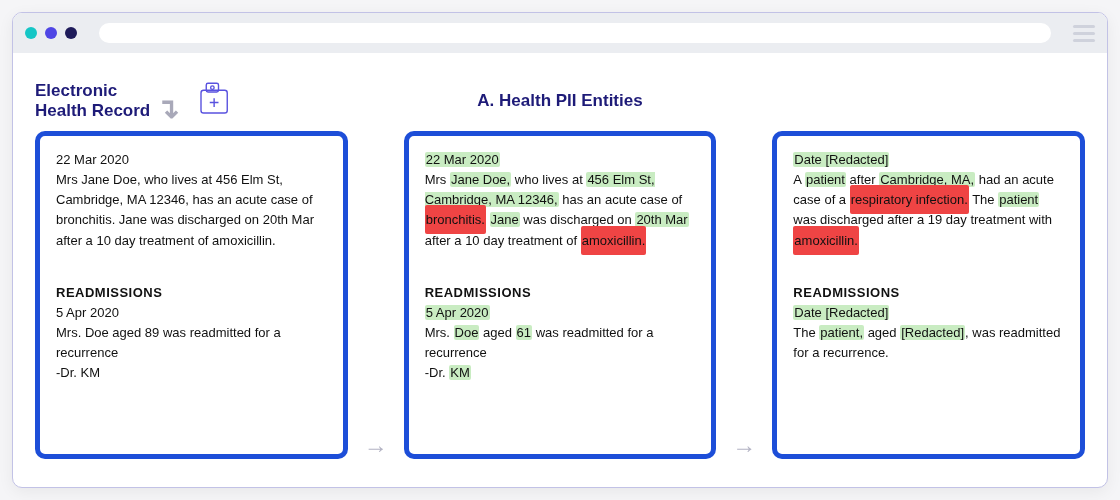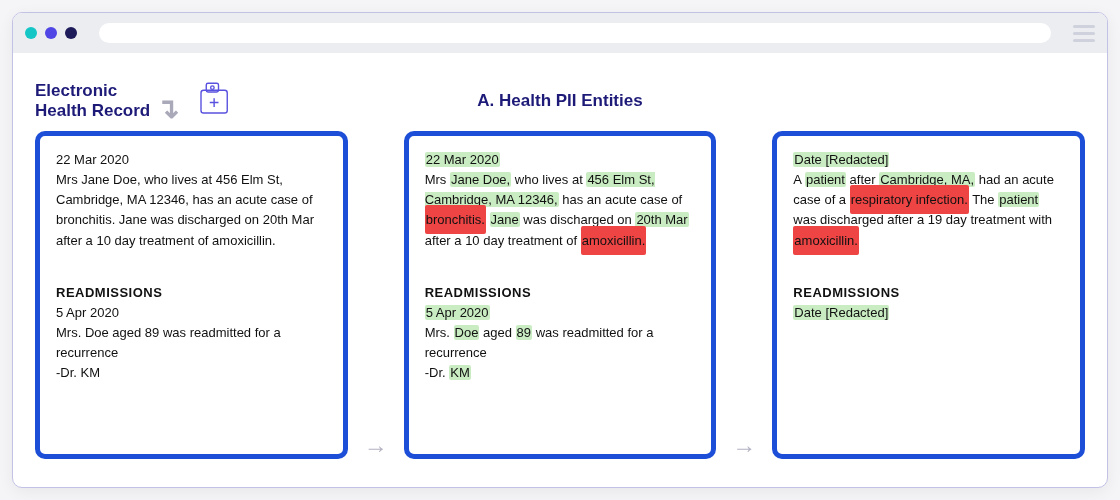--- a/index.html
+++ b/index.html
@@ -153,33 +153,36 @@
         <span>A. Health PII Entities</span>
       </div>
       <div class="card">
         <p class="date"><span class="hl-green">22 Mar 2020</span></p>
         <p>
           <span>Mrs </span><span class="hl-green">Jane Doe,</span><span> who lives at </span><span class="hl-green">456 Elm St, Cambridge, MA 12346,</span><span> has an acute case of </span><span class="hl-yellow">bronchitis.</span><span> </span><span class="hl-green">Jane</span><span> was discharged on </span><span class="hl-green">20th Mar</span><span> after a 10 day treatment of </span><span class="hl-yellow">amoxicillin.</span>
         </p>
         <p class="sect">READMISSIONS</p>
         <p class="date"><span class="hl-green">5 Apr 2020</span></p>
         <p>
-          <span>Mrs. </span><span class="hl-green">Doe</span><span> aged </span><span class="hl-green">89</span><span> was readmitted for a recurrence</span>
+          <span>Mrs. </span><span class="hl-green">Doe</span><span> aged </span><span class="hl-green">61</span><span> was readmitted for a recurrence</span>
         </p>
         <p><span>-Dr. </span><span class="hl-green">KM</span></p>
       </div>
     </div>
 
     <div class="flowarrow">→</div>
 
     <div class="col">
       <div class="card">
         <p class="date"><span class="hl-green">Date [Redacted]</span></p>
         <p>
           <span>A </span><span class="hl-green">patient</span><span> after </span><span class="hl-green">Cambridge, MA,</span><span> had an acute case of a </span><span class="hl-yellow">respiratory infection.</span><span> The </span><span class="hl-green">patient</span><span> was discharged after a 19 day treatment with </span><span class="hl-yellow">amoxicillin.</span>
         </p>
         <p class="sect">READMISSIONS</p>
         <p class="date"><span class="hl-green">Date [Redacted]</span></p>
+        <p>
+          <span>The </span><span class="hl-green">patient,</span><span> aged </span><span class="hl-green">[Redacted]</span><span>, was readmitted for a recurrence.</span>
+        </p>
       </div>
     </div>
 
   </div>
 </div>
 
 </body></html>

